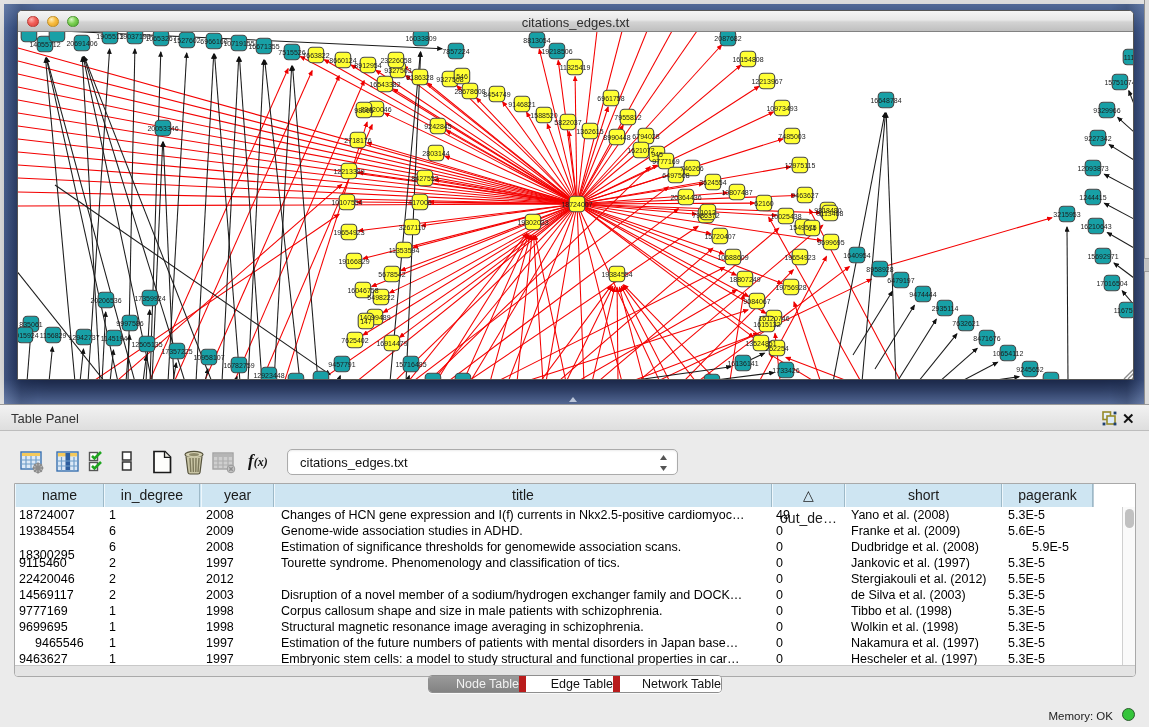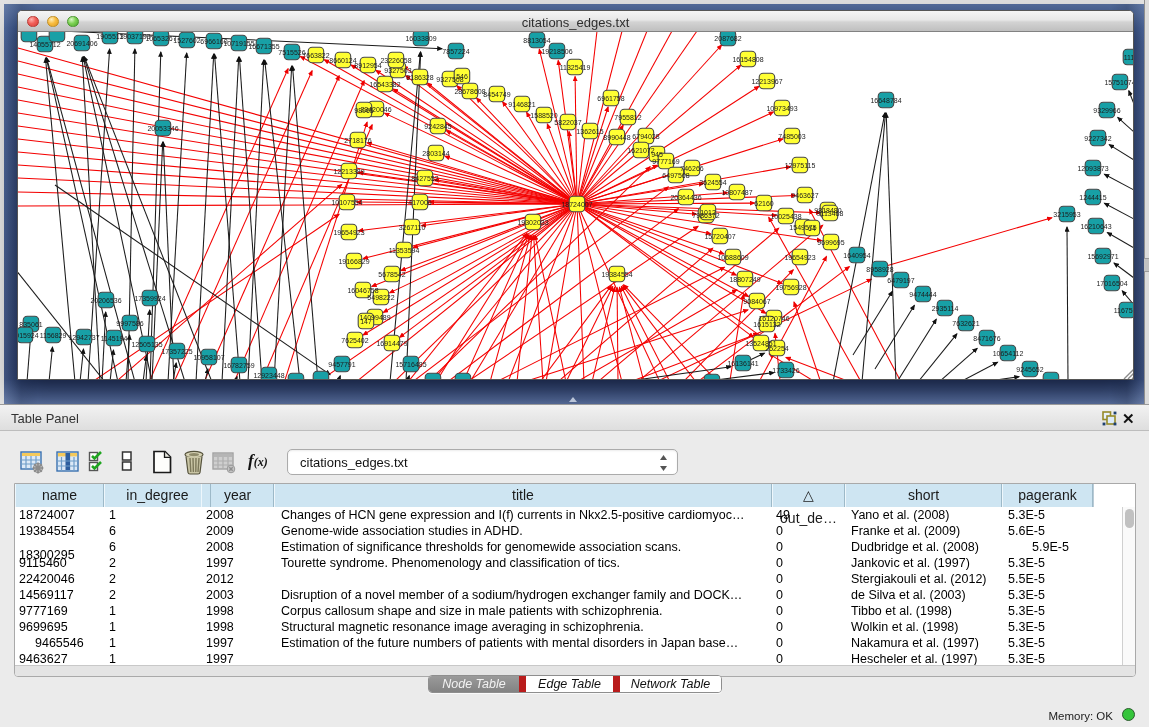--- a/index.html
+++ b/index.html
@@ -58,21 +58,21 @@
 #tbody { position:absolute; left:0; top:23px; width:1107px; height:159px; font-size:12.5px; color:#000; }
 .tr { position:absolute; left:0; width:100%; height:16px; line-height:16px; white-space:nowrap; }
 .td { position:absolute; top:0; height:16px; overflow:hidden; }
 #hstrip { position:absolute; left:0; bottom:0; width:100%; height:11px; background:#e4e4e4; border-top:1px solid #c8c8c8; }
 #vsb { position:absolute; left:1107px; top:23px; width:14px; height:158px; background:#fafafa; border-left:1px solid #d0d0d0; }
 #vsb .thumb { position:absolute; left:2px; top:2px; width:9px; height:19px; background:#c1c1c1; border-radius:5px; }
 
 #tabs { position:absolute; left:428px; top:271px; height:18px; display:flex;
   border:1px solid #8e8e8e; border-radius:4px; overflow:hidden; background:#fff;
   box-shadow:0 1px 0 rgba(255,255,255,0.7); }
-.tab { height:100%; line-height:17px; font-size:12.5px; color:#111; text-align:center; background:#fff;font-style:italic; }
+.tab { height:100%; line-height:17px; font-size:12.5px; color:#111; text-align:right; background:#fff; }
 .tab.sel { background:linear-gradient(180deg,#9a9a9a,#828282); color:#f2f2f2; }
 .tab + .tab { border-left:7px solid #b91c1c; }
 
 #mem { position:absolute; right:36px; top:306px; font-size:11.5px; color:#222; }
 #memdot { position:absolute; right:14px; top:304px; width:13px; height:13px; border-radius:50%;
   background:#35c53b; border:1.5px solid #2c5b2e; }
 </style>
 </head>
 <body>
 <div id="app">
@@ -643,21 +643,21 @@
         <div class="ct">citations_edges.txt</div>
         <svg class="arr" width="9" height="18" viewBox="0 0 9 18">
             <path d="M4.5 1 L8 6 H1 Z" fill="#555"></path>
             <path d="M4.5 17 L1 12 H8 Z" fill="#555"></path>
           </svg>
       </div>
     </div>
     <div id="tblwrap">
       <div id="thead">
         <div class="hc" style="left:0; width:89px;">name</div>
-        <div class="hc" style="left:89px; width:107px;">in_degree</div>
+        <div class="hc" style="left:89px; width:96px;">in_degree</div>
         <div class="hc" style="left:186px; width:73px;">year</div>
         <div class="hc" style="left:259px; width:498px;">title</div>
         <div class="hc" style="left:757px; width:73px;">△ out_de…</div>
         <div class="hc" style="left:830px; width:157px;">short</div>
         <div class="hc" style="left:987px; width:91px;text-align:center;">pagerank</div>
         <div class="hc" style="left:1078px; width:29px; border-right:none; background:#fff; border-left:1px solid #b9cbd6;"></div>
       </div>
       <div id="tbody">
 <div class="tr" style="top:0px;">
             <div class="td" style="left:4px; width:85px;">18724007</div>
@@ -736,20 +736,21 @@
             <div class="td" style="left:191px; width:68px;">1997</div>
             <div class="td" style="left:266px; width:491px;">Estimation of the future numbers of patients with mental disorders in Japan base…</div>
             <div class="td" style="left:761px; width:69px;">0</div>
             <div class="td" style="left:836px; width:151px;">Nakamura et al. (1997)</div>
             <div class="td" style="left:993px; width:85px;">5.3E-5</div>
           </div>
 <div class="tr" style="top:144px;">
             <div class="td" style="left:4px; width:85px;">9463627</div>
             <div class="td" style="left:94px; width:92px;">1</div>
             <div class="td" style="left:191px; width:68px;">1997</div>
+            <div class="td" style="left:266px; width:491px;">Embryonic stem cells: a model to study structural and functional properties in car…</div>
             <div class="td" style="left:761px; width:69px;">0</div>
             <div class="td" style="left:836px; width:151px;">Hescheler et al. (1997)</div>
             <div class="td" style="left:993px; width:85px;">5.3E-5</div>
           </div>
 </div>
       <div id="vsb">
           <div class="thumb"></div>
         </div>
       <div id="hstrip"></div>
     </div>

